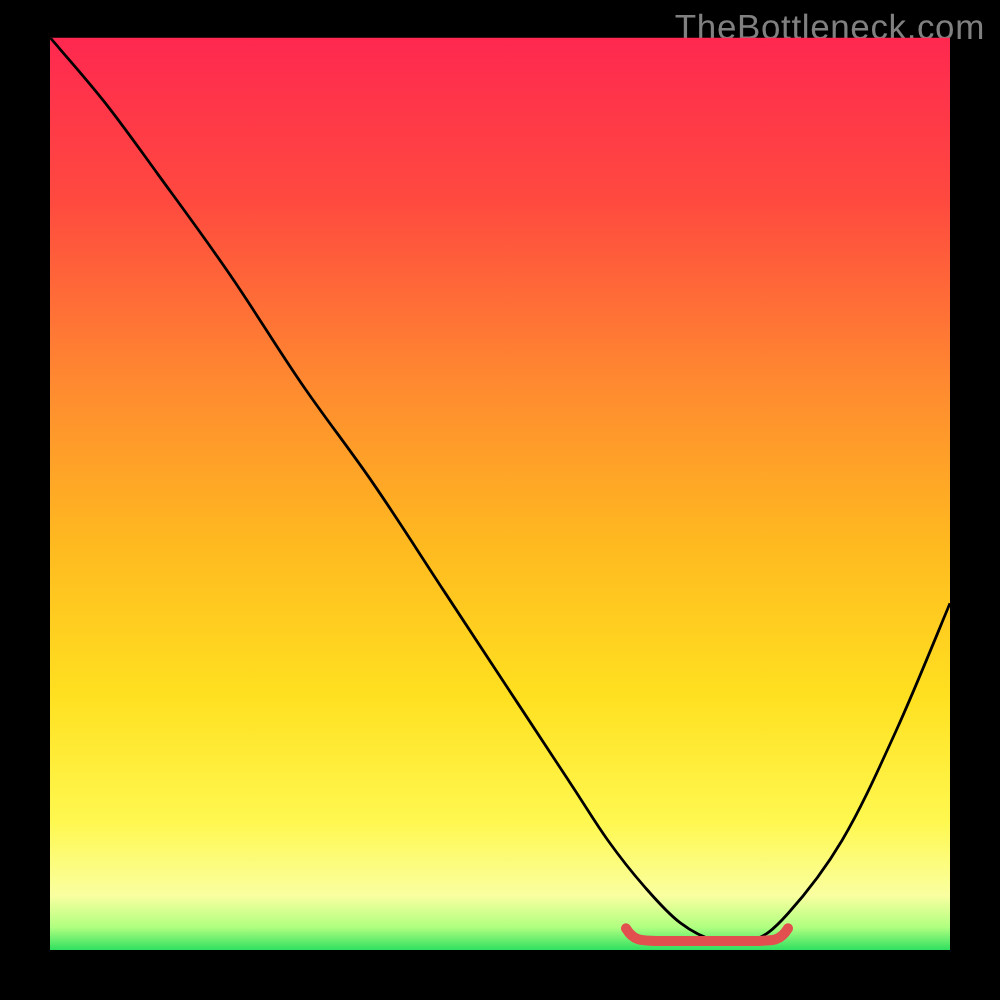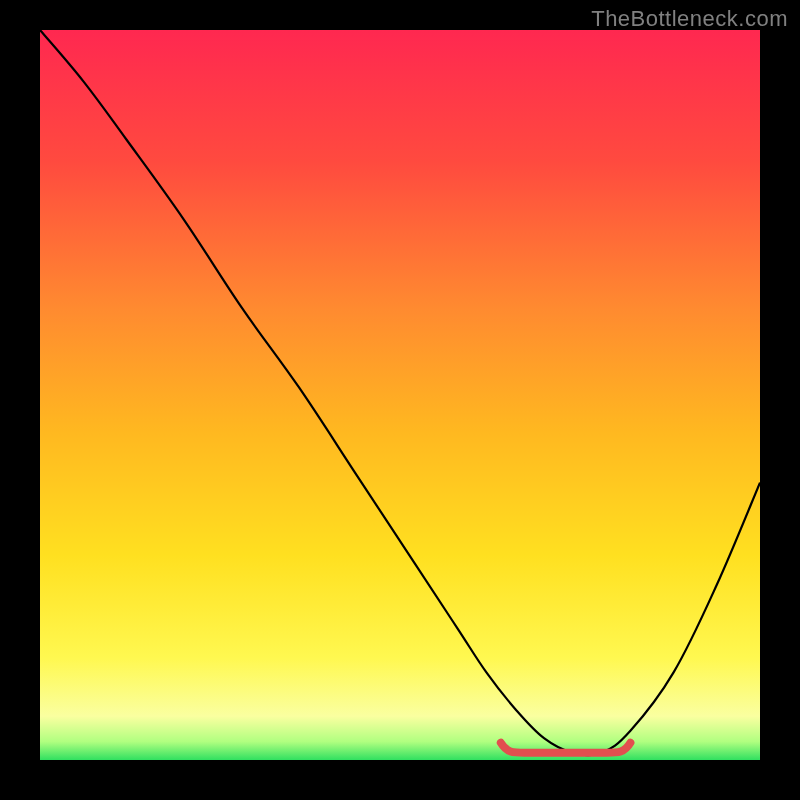--- a/index.html
+++ b/index.html
@@ -15,21 +15,21 @@
     width: 800px;
     height: 800px;
     background: #000;
   }
   .watermark {
     position: absolute;
     top: 6px;
     right: 12px;
     color: #808080;
     font-family: Arial, Helvetica, sans-serif;
-    font-size: 22px;
+    font-size: 28px;
     font-weight: 500;
     letter-spacing: 0.5px;
   }
   .plot {
     position: absolute;
     left: 40px;
     top: 30px;
     width: 720px;
     height: 730px;
   }

